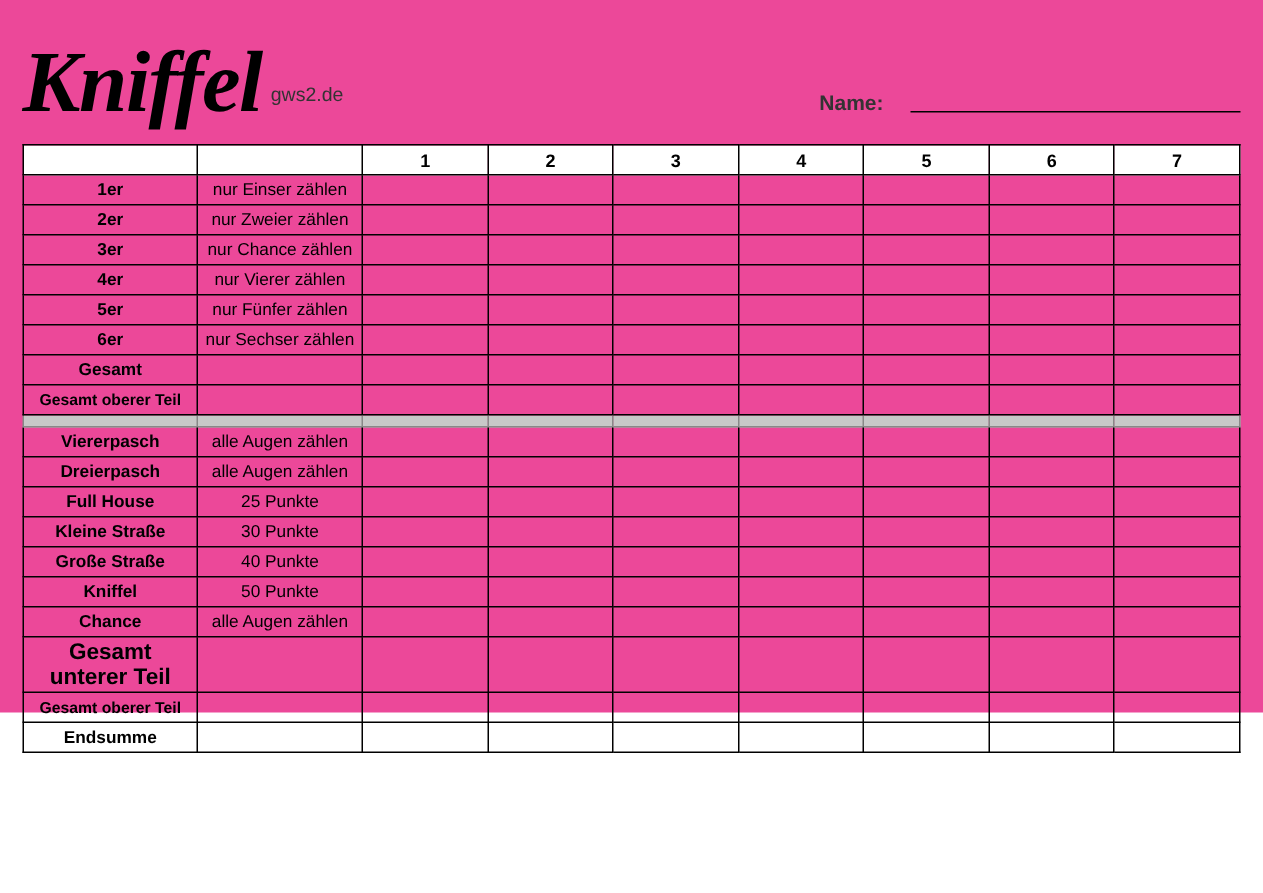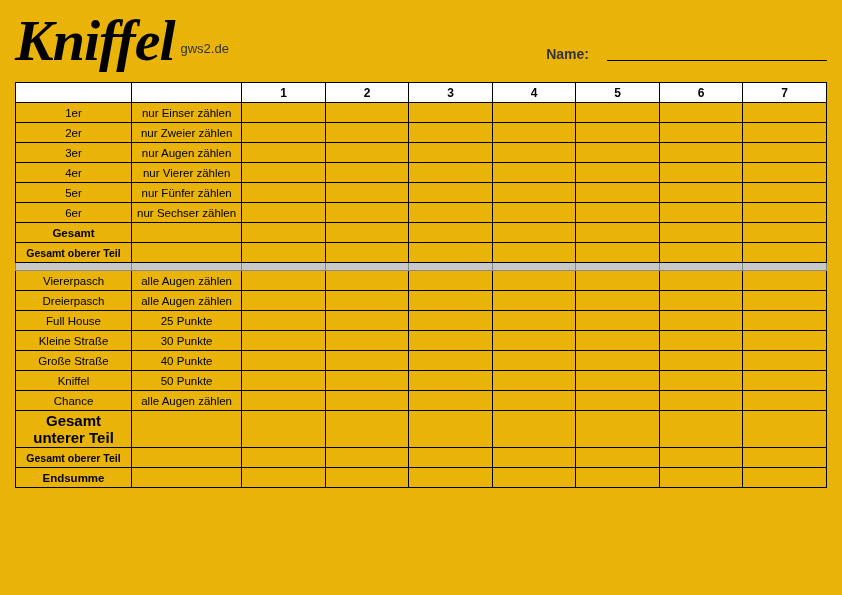--- a/index.html
+++ b/index.html
@@ -7,23 +7,23 @@
       background: #fff;
       font-family: Arial, sans-serif;
       font-size: 12px;
       width: 842px;
       height: 595px;
       overflow: hidden;
     }
 
     .page {
       width: 842px;
-      height: 595px;
-      background: #eab308;
-      padding: 12px 15px;
+      height: 475px;
+      background: #ec4899;
+      padding: 26px 15px;
     }
 
     
     .header {
       display: flex;
       align-items: flex-end;
       margin-bottom: 12px;
     }
 
     .logo-title {
@@ -75,21 +75,21 @@
     }
 
     .score-table th {
       font-weight: bold;
       background: #fff;
       font-size: 12px;
     }
 
     .col-label {
       text-align: right;
-      font-weight: normal;
+      font-weight: bold;
       width: 100px;
       padding-right: 6px;
       border: 1px solid #000;
     }
 
     .col-desc {
       text-align: center;
       width: 95px;
       font-size: 10.5px;
       border: 1px solid #000;
@@ -167,21 +167,21 @@
         <td class="col-num"></td>
         <td class="col-num"></td>
         <td class="col-num"></td>
         <td class="col-num"></td>
         <td class="col-num"></td>
         <td class="col-num"></td>
         <td class="col-num"></td>
       </tr>
       <tr>
         <td class="col-label">3er</td>
-        <td class="col-desc">nur Augen zählen</td>
+        <td class="col-desc">nur Chance zählen</td>
         <td class="col-num"></td>
         <td class="col-num"></td>
         <td class="col-num"></td>
         <td class="col-num"></td>
         <td class="col-num"></td>
         <td class="col-num"></td>
         <td class="col-num"></td>
       </tr>
       <tr>
         <td class="col-label">4er</td>

